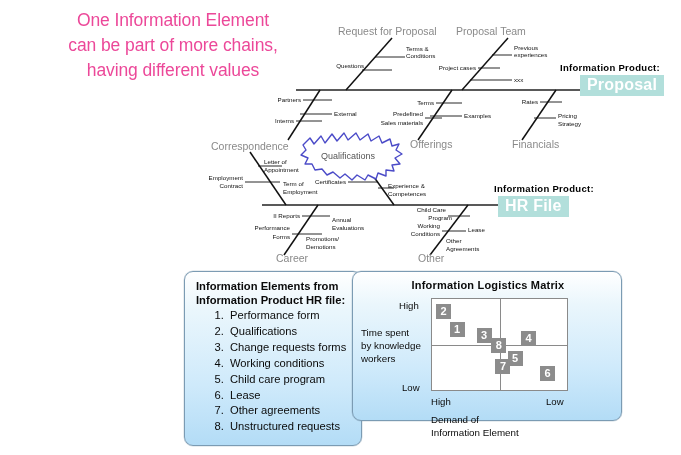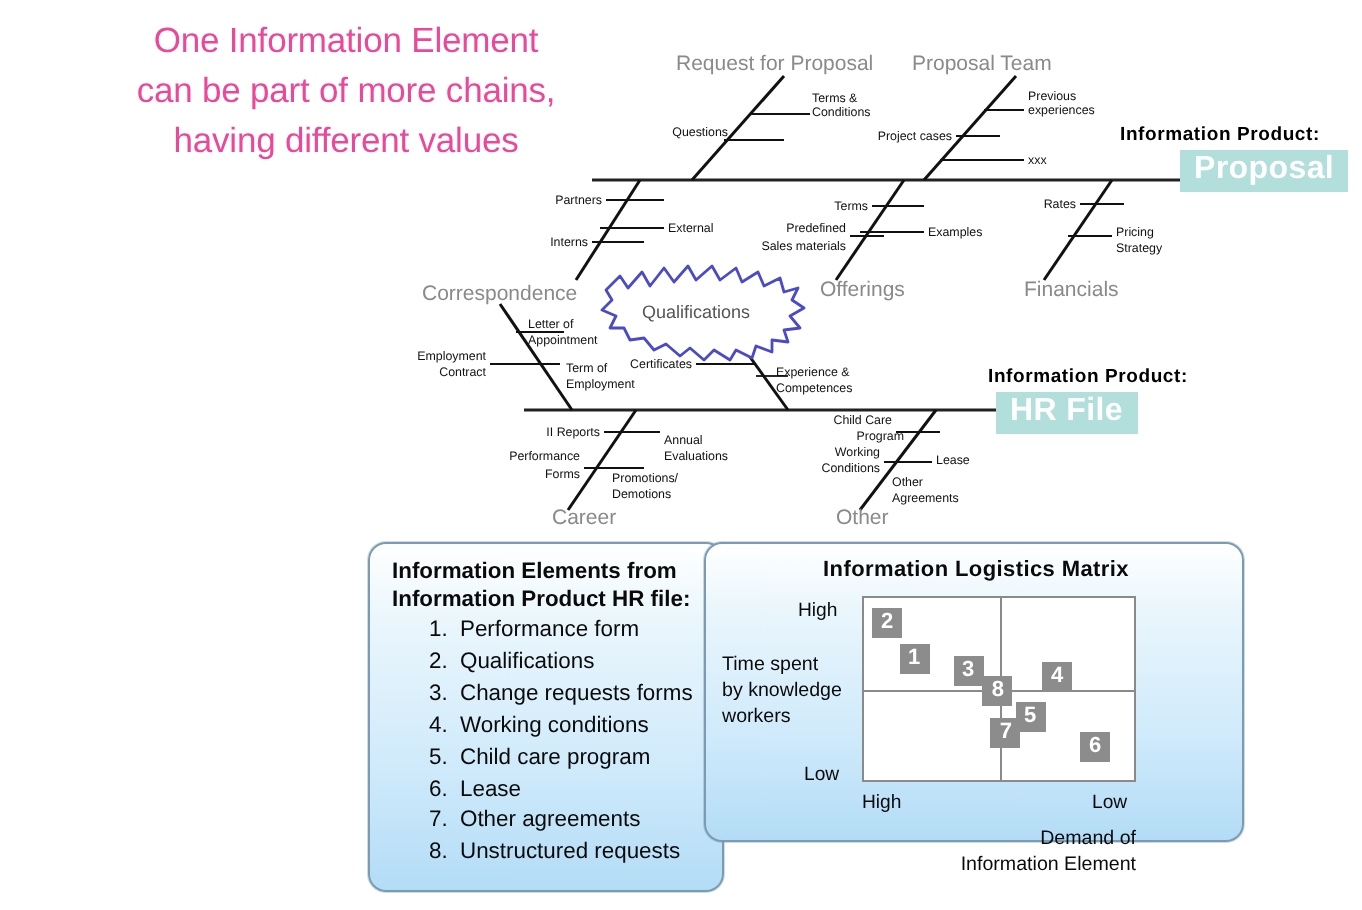--- a/index.html
+++ b/index.html
@@ -70,21 +70,21 @@
     color:#ffffff;font-size:11px;font-weight:bold;
     display:flex;align-items:center;justify-content:center;
     line-height:1;
   }
   .mx-ax{position:absolute;font-size:9.6px;color:#0a0a0a;white-space:nowrap;}
   .mx-ylab{
     position:absolute;left:8px;top:54px;width:68px;
     font-size:9.8px;line-height:13px;color:#0a0a0a;
   }
   .mx-xlab{
-    position:absolute;left:78px;top:142px;width:137px;text-align:right;
+    position:absolute;left:78px;top:142px;width:137px;text-align:left;
     font-size:9.8px;line-height:12.5px;color:#0a0a0a;
   }
 </style>
 </head>
 <body>
 
 <div class="abs" id="headline">One Information Element<br>can be part of more chains,<br>having different values</div>
 
 <svg class="abs" id="fishbone" viewBox="0 0 681 270" xmlns="http://www.w3.org/2000/svg">
   <style>
@@ -210,21 +210,21 @@
     <text class="lb" x="440" y="228" text-anchor="end">Working</text>
     <text class="lb" x="440" y="236" text-anchor="end">Conditions</text>
     <text class="lb" x="468" y="232">Lease</text>
     <text class="lb" x="446" y="243">Other</text>
     <text class="lb" x="446" y="251">Agreements</text>
   </g>
 </svg>
 
 <div class="abs" style="left:560px;top:62px;">
   <div class="ip-title">Information Product:</div>
-  <div style="margin-top:2px;margin-left:30px;">
+  <div style="margin-top:2px;margin-left:20px;">
     <span class="ip-chip">Proposal</span>
   </div>
 </div>
 
 <div class="abs" style="left:494px;top:183px;">
   <div class="ip-title">Information Product:</div>
   <div style="margin-top:2px;margin-left:4px;">
     <span class="ip-chip">HR File</span>
   </div>
 </div>

